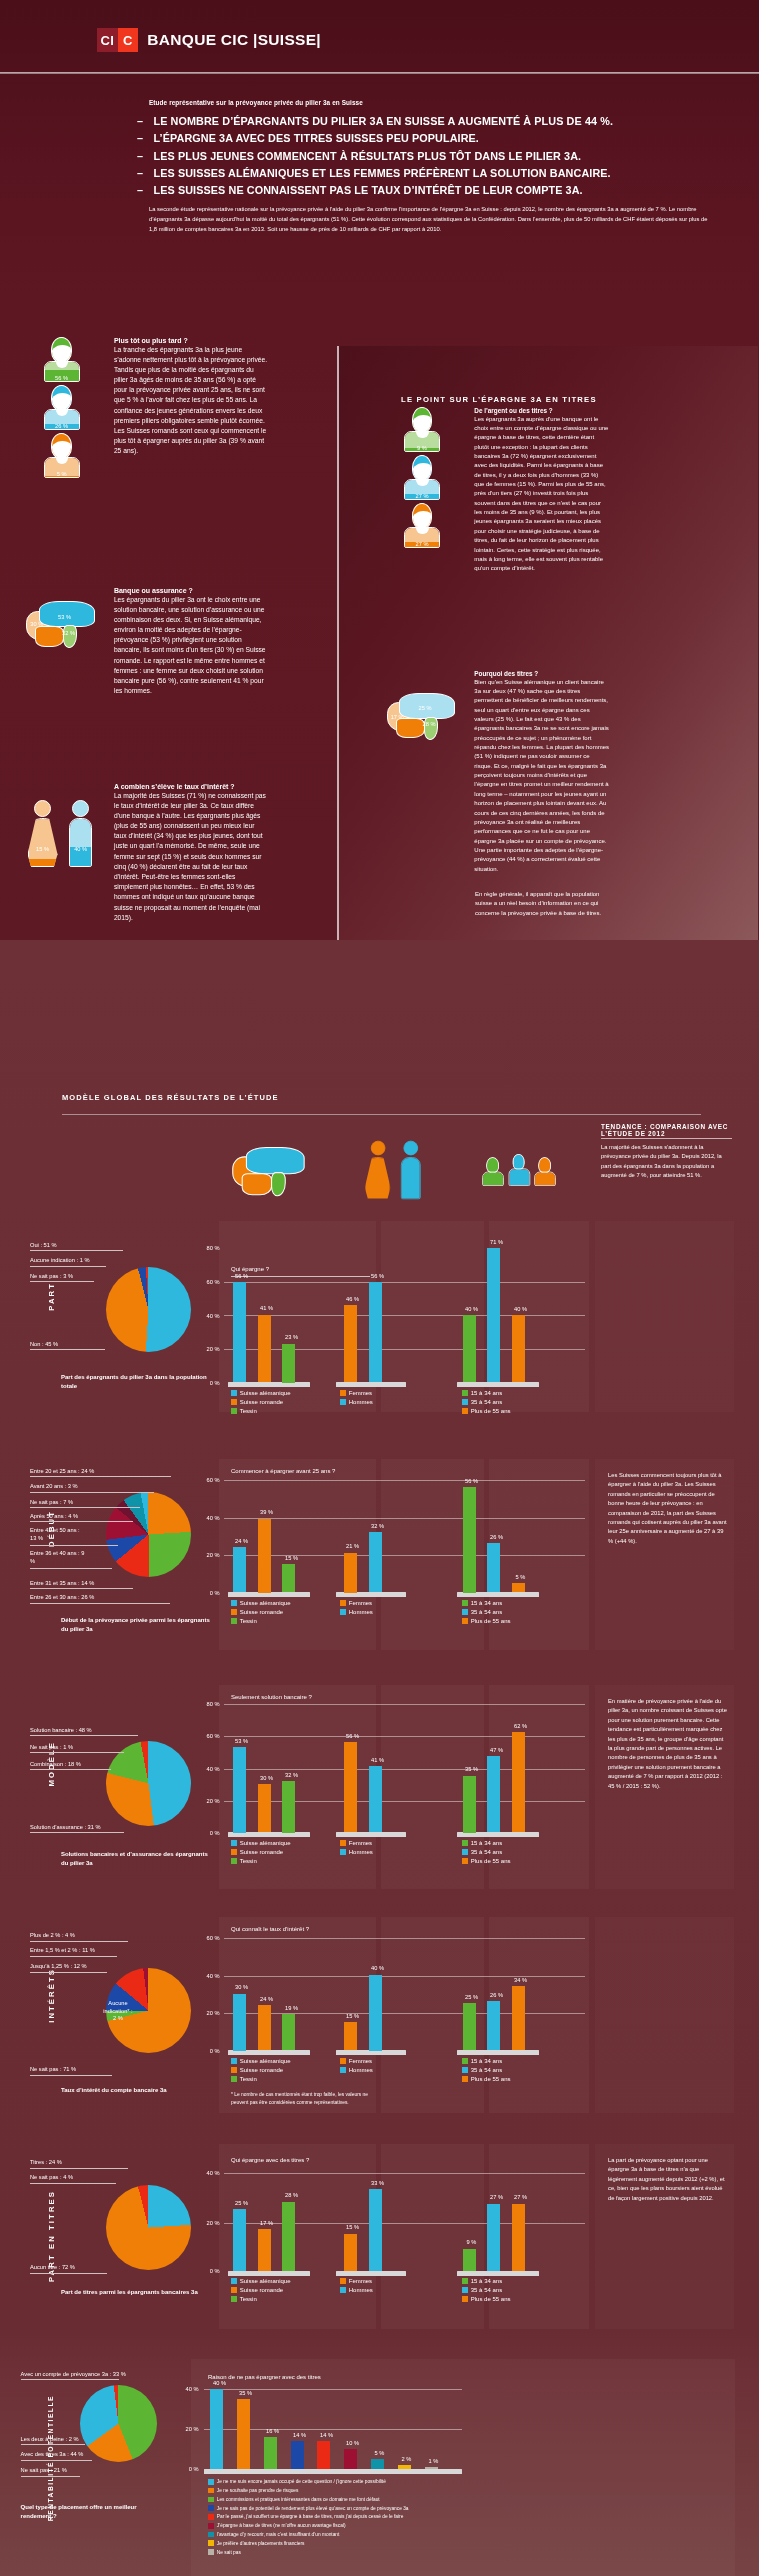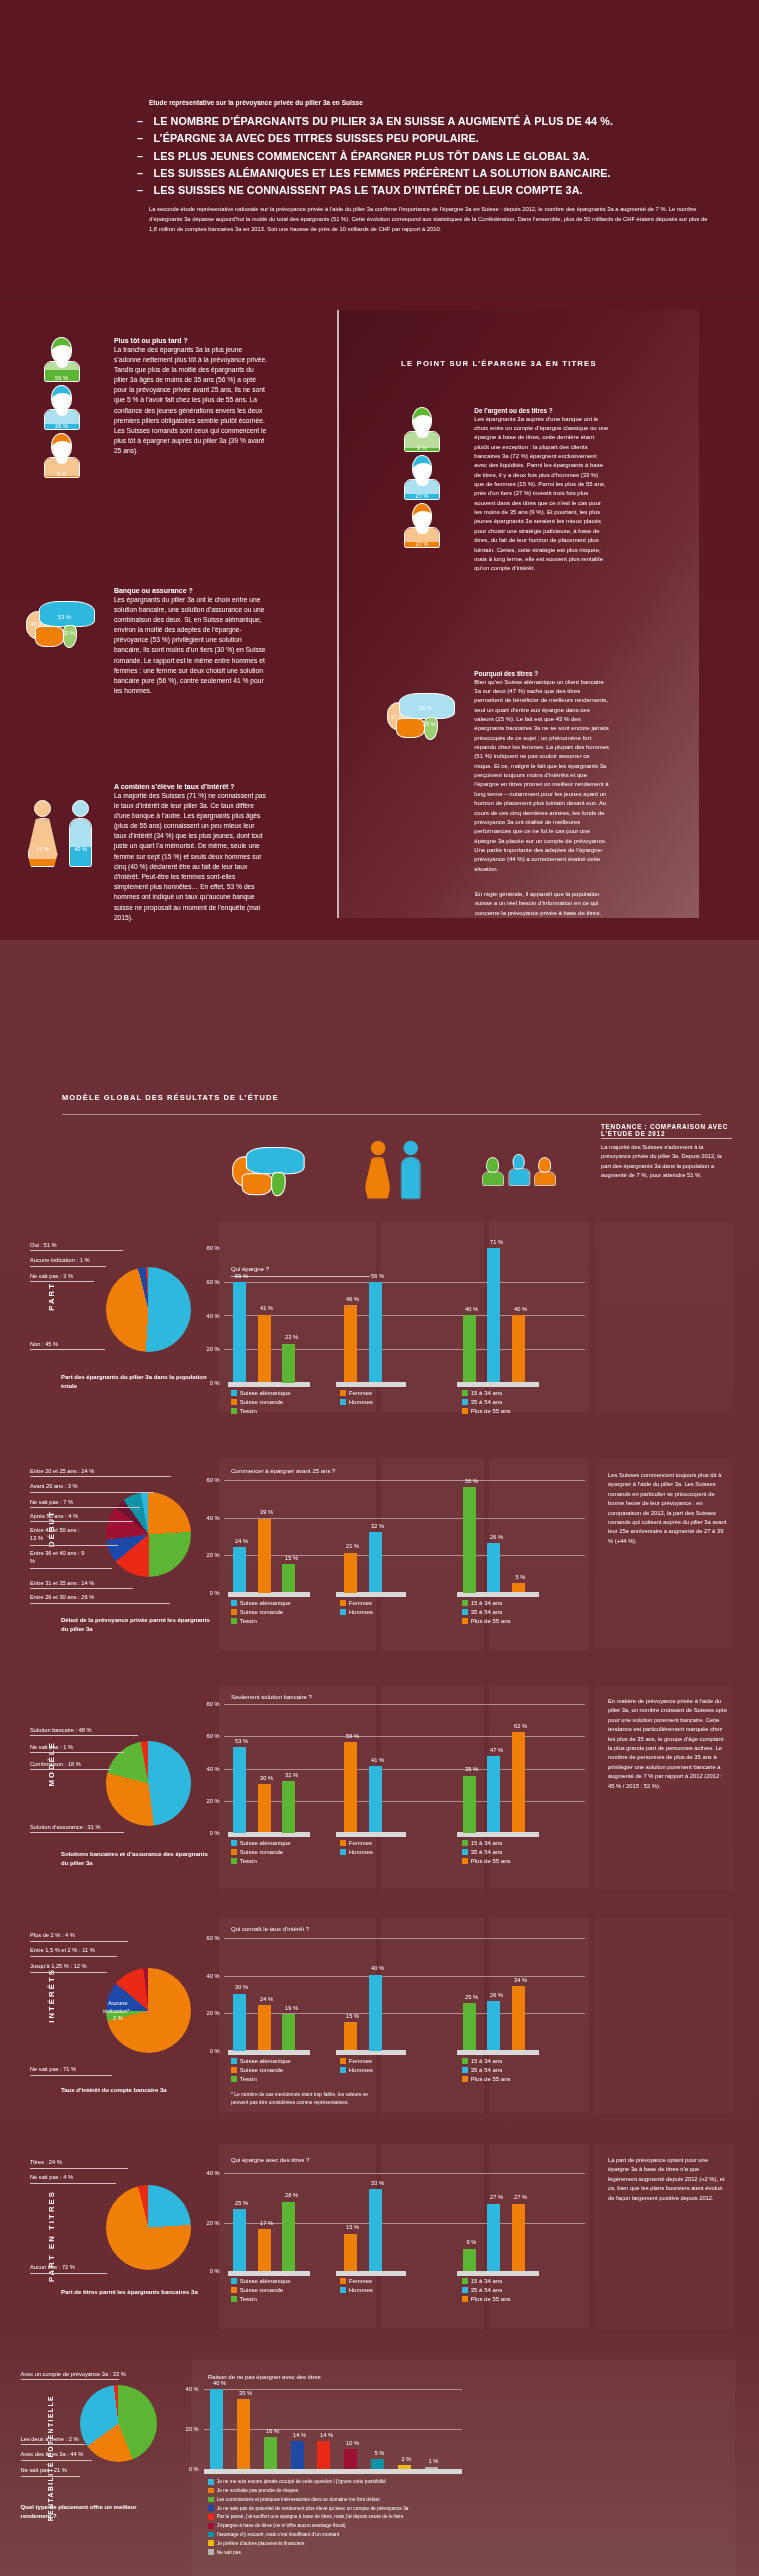--- a/index.html
+++ b/index.html
@@ -32,21 +32,21 @@
      font-size:10.8px; font-weight:bold; letter-spacing:0.1px; line-height:1.08;}
   .bullets li .dash { width:9.3px; flex:0 0 9.3px; }
 
   .hero-para { position:absolute; left:149px; top:205px; width:559px;
      font-size:5.8px; line-height:1.72; }
 
   
   .band2 { position:absolute; left:0; top:301px; width:759px; height:639px;
     background:linear-gradient(180deg,#5d1722 0%, #5e1a24 100%); }
   .rpanel {
-    position:absolute; left:337px; top:310px; width:362px; height:608px;
+    position:absolute; left:337px; top:346px; width:421px; height:608px;
     background:linear-gradient(125deg,#4d111b 0%, #5b1722 32%, #6d2b33 62%, #8e5a5c 100%);
     border-left:2.1px solid #c9b3b6;
     padding-left:32px;
   }
   .rpanel-title { position:absolute; left:62px; top:49px; font-size:7.7px; letter-spacing:1.2px; font-weight:bold;}
 
   .blk { position:absolute; display:flex; gap:11.3px; }
   .blk .icons { flex:0 0 82px; display:flex; flex-direction:column; align-items:center; gap:3.1px; }
   .blk .txt { width:155px; }
   .blk h3 { font-size:7px; font-weight:bold; margin-bottom:0.5px; }
@@ -127,35 +127,45 @@
 
   
   .band4 { position:absolute; left:0; top:2331px; width:759px; height:319px;
      background:linear-gradient(180deg,#6a2c33 0%, #7b4a49 100%); }
 </style>
 </head>
 <body>
 
 <div class="page">
 
+  <div class="hero">
+    <div class="logo-wrap">
+      <div class="logo-box">
+        <div class="l1">CI</div>
+        <div class="l2">C</div>
+      </div>
+      <div class="logo-text">BANQUE CIC |SUISSE|</div>
+    </div>
+    <div class="hr-thin"></div>
+  </div>
 
   <div class="hero-sub">Etude représentative sur la prévoyance privée du pilier 3a en Suisse</div>
 
   <ul class="bullets">
     <li>
         <span class="dash">–</span>
         <span>LE NOMBRE D’ÉPARGNANTS DU PILIER 3A EN SUISSE A AUGMENTÉ À PLUS DE 44 %.</span>
       </li>
     <li>
         <span class="dash">–</span>
         <span>L’ÉPARGNE 3A AVEC DES TITRES SUISSES PEU POPULAIRE.</span>
       </li>
     <li>
         <span class="dash">–</span>
-        <span>LES PLUS JEUNES COMMENCENT À ÉPARGNER PLUS TÔT DANS LE GLOBAL 3A.</span>
+        <span>LES PLUS JEUNES COMMENCENT À RÉSULTATS PLUS TÔT DANS LE PILIER 3A.</span>
       </li>
     <li>
         <span class="dash">–</span>
         <span>LES SUISSES ALÉMANIQUES ET LES FEMMES PRÉFÈRENT LA SOLUTION BANCAIRE.</span>
       </li>
     <li>
         <span class="dash">–</span>
         <span>LES SUISSES NE CONNAISSENT PAS LE TAUX D’INTÉRÊT DE LEUR COMPTE 3A.</span>
       </li>
   </ul>

